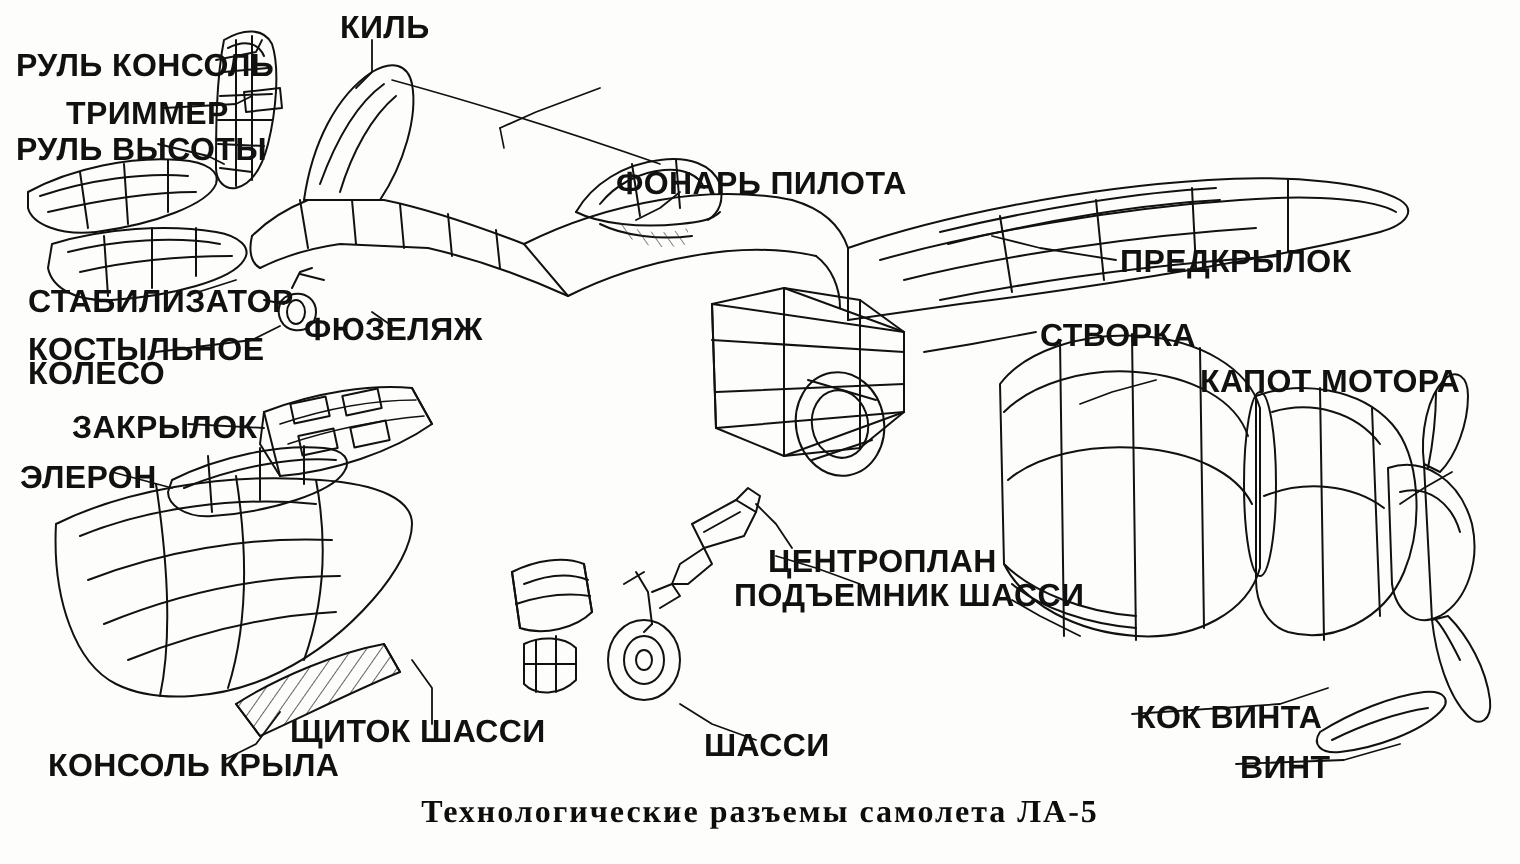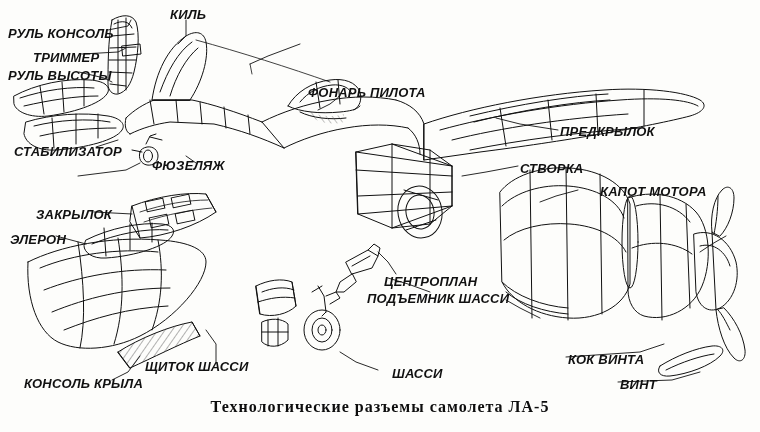--- a/index.html
+++ b/index.html
@@ -18,27 +18,26 @@
   #art {
     position: absolute;
     left: 0;
     top: 0;
     width: 760px;
     height: 432px;
   }
   .lbl {
     position: absolute;
     font-family: "Liberation Sans", sans-serif;
-    font-size: 13px;
+    font-size: 16px;
     font-weight: 700;
     letter-spacing: 0.2px;
     color: #111111;
     line-height: 12px;
     white-space: pre;
-    font-style: italic;
   }
   #caption {
     position: absolute;
     left: 0;
     top: 398px;
     width: 760px;
     text-align: center;
     font-family: "Liberation Serif", serif;
     font-size: 16px;
     font-weight: 700;
@@ -327,29 +326,31 @@
         <path d="M250 64 L252 74" stroke-width="0.8"></path>
       </g>
 
     </g>
   </svg>
 
   <div class="lbl" style="left:8px;  top:28px;">РУЛЬ КОНСОЛЬ</div>
   <div class="lbl" style="left:33px; top:52px;">ТРИММЕР</div>
   <div class="lbl" style="left:8px;  top:70px;">РУЛЬ ВЫСОТЫ</div>
   <div class="lbl" style="left:14px; top:146px;">СТАБИЛИЗАТОР</div>
+  <div class="lbl" style="left:14px; top:170px;">КОСТЫЛЬНОЕ
+КОЛЕСО</div>
   <div class="lbl" style="left:36px; top:209px;">ЗАКРЫЛОК</div>
   <div class="lbl" style="left:10px; top:234px;">ЭЛЕРОН</div>
   <div class="lbl" style="left:24px; top:378px;">КОНСОЛЬ КРЫЛА</div>
 
   <div class="lbl" style="left:170px;top:9px;">КИЛЬ</div>
   <div class="lbl" style="left:308px;top:87px;">ФОНАРЬ ПИЛОТА</div>
   <div class="lbl" style="left:152px;top:160px;">ФЮЗЕЛЯЖ</div>
   <div class="lbl" style="left:145px;top:361px;">ЩИТОК ШАССИ</div>
-  <div class="lbl" style="left:352px;top:368px;margin-left:40px;">ШАССИ</div>
+  <div class="lbl" style="left:352px;top:368px;">ШАССИ</div>
   <div class="lbl" style="left:384px;top:276px;text-align:right;">ЦЕНТРОПЛАН</div>
   <div class="lbl" style="left:367px;top:293px;">ПОДЪЕМНИК ШАССИ</div>
 
   <div class="lbl" style="left:560px;top:126px;">ПРЕДКРЫЛОК</div>
   <div class="lbl" style="left:520px;top:163px;">СТВОРКА</div>
   <div class="lbl" style="left:600px;top:186px;">КАПОТ МОТОРА</div>
   <div class="lbl" style="left:568px;top:354px;">КОК ВИНТА</div>
   <div class="lbl" style="left:620px;top:379px;">ВИНТ</div>
 
   <div id="caption">Технологические разъемы самолета ЛА-5</div>

